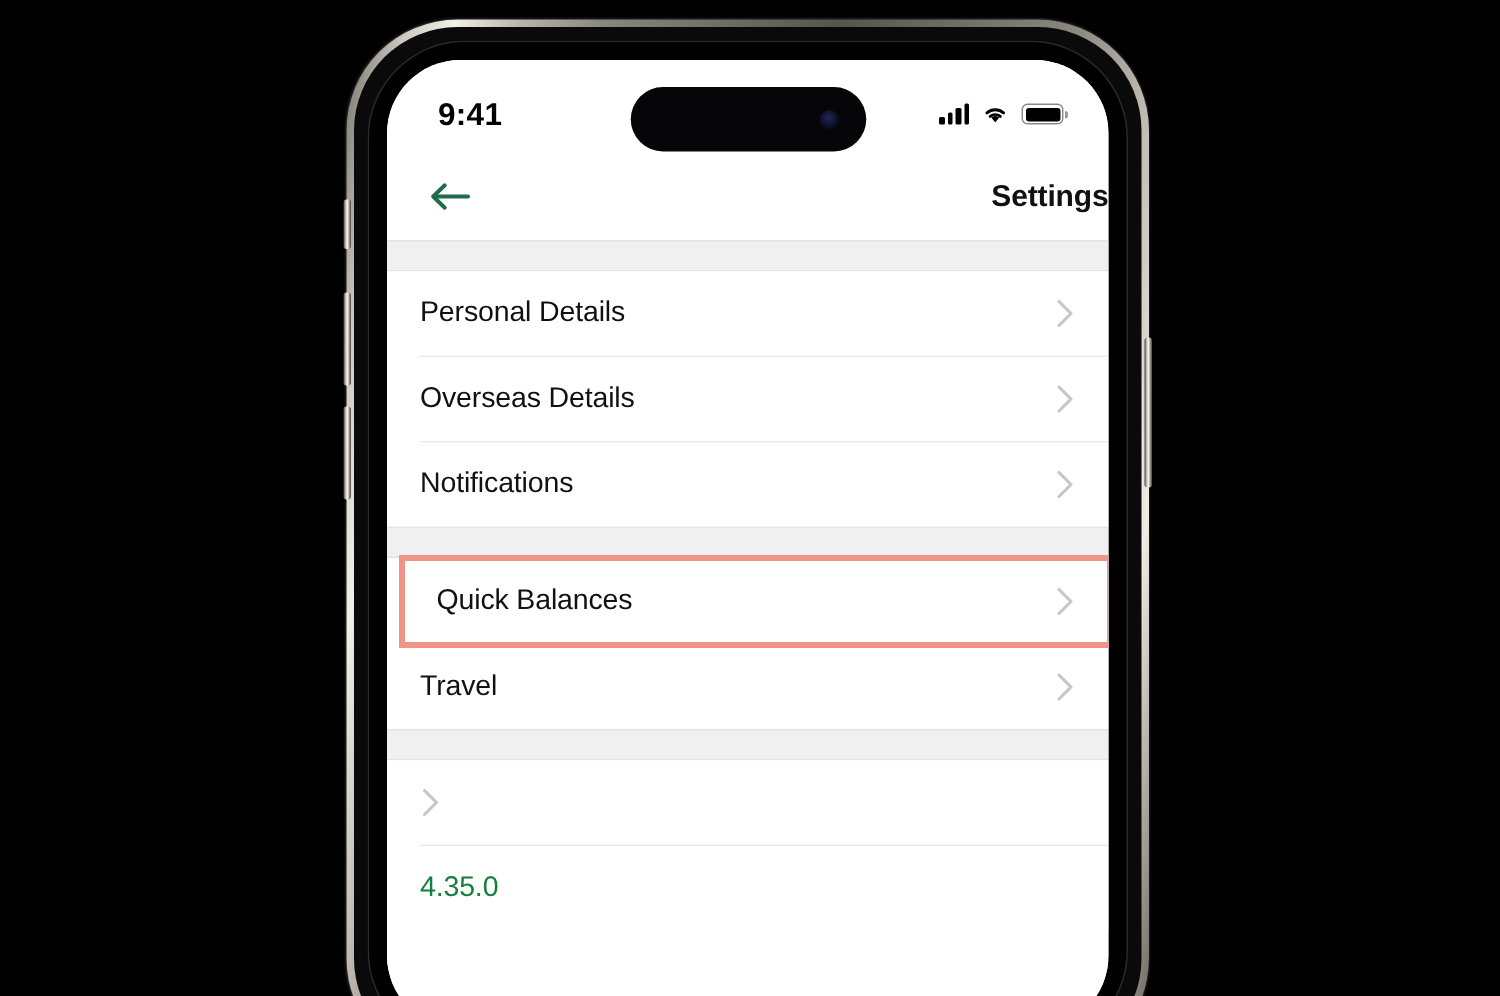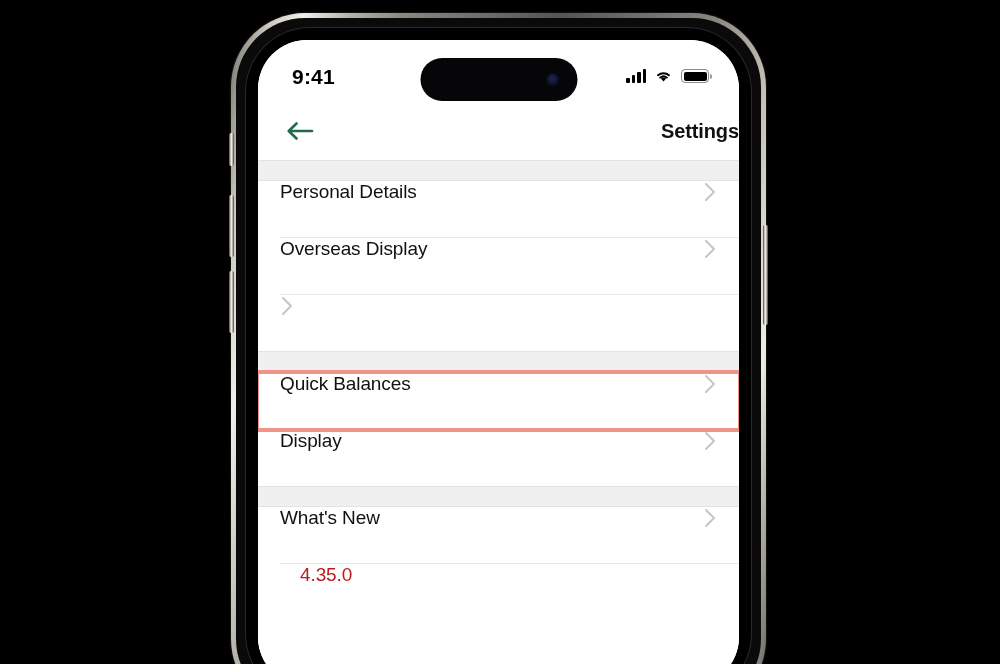--- a/index.html
+++ b/index.html
@@ -223,36 +223,36 @@
     background: #f0f0f0;
     border-top: 1px solid #e3e3e3;
     border-bottom: 1px solid #e3e3e3;
   }
   .group { background: #ffffff; }
 
   .row {
     position: relative;
     height: 56px;
     display: flex;
+    align-items: center;
     padding: 0 22px 0 22px;
     background: #ffffff;
     cursor: pointer;
   }
   .row-label {
     font-size: 19px;
     color: #111111;
     letter-spacing: -0.1px;
     flex: 1;
   }
   .row-value {
     font-size: 19px;
-    color: #b91c1c;
+    color: #15803d;
     letter-spacing: -0.1px;
     padding-right: 2px;
-    margin-left: 20px;
   }
   .divider {
     height: 1px;
     background: #e8e8e8;
     margin-left: 22px;
   }
   .chev {
     width: 14px;
     height: 22px;
     flex: 0 0 auto;
@@ -322,53 +322,53 @@
           <div class="gap-band"></div>
           <div class="group">
             <div class="row">
               <span class="row-label">Personal Details</span>
               <svg class="chev" viewBox="0 0 14 22">
                 <path d="M3 3 L11 11 L3 19" stroke="#c6c6c8" stroke-width="2.1" fill="none" stroke-linecap="round" stroke-linejoin="round"></path>
               </svg>
             </div>
             <div class="divider"></div>
             <div class="row">
-              <span class="row-label">Overseas Display</span>
-              <svg class="chev" viewBox="0 0 14 22">
-                <path d="M3 3 L11 11 L3 19" stroke="#c6c6c8" stroke-width="2.1" fill="none" stroke-linecap="round" stroke-linejoin="round"></path>
-              </svg>
-            </div>
-            <div class="divider"></div>
-            <div class="row">
+              <span class="row-label">Overseas Details</span>
+              <svg class="chev" viewBox="0 0 14 22">
+                <path d="M3 3 L11 11 L3 19" stroke="#c6c6c8" stroke-width="2.1" fill="none" stroke-linecap="round" stroke-linejoin="round"></path>
+              </svg>
+            </div>
+            <div class="divider"></div>
+            <div class="row">
+              <span class="row-label">Notifications</span>
               <svg class="chev" viewBox="0 0 14 22">
                 <path d="M3 3 L11 11 L3 19" stroke="#c6c6c8" stroke-width="2.1" fill="none" stroke-linecap="round" stroke-linejoin="round"></path>
               </svg>
             </div>
           </div>
           <div class="gap-band"></div>
           <div class="group">
             <div class="divider"></div>
-            <div class="row row-highlighted" style="outline-color: rgb(240, 148, 136);">
+            <div class="row row-highlighted" style="outline-color: rgb(240, 148, 136); margin-left: 11px;">
               <span class="row-label">Quick Balances</span>
               <svg class="chev" viewBox="0 0 14 22">
                 <path d="M3 3 L11 11 L3 19" stroke="#c6c6c8" stroke-width="2.1" fill="none" stroke-linecap="round" stroke-linejoin="round"></path>
               </svg>
             </div>
             <div class="divider"></div>
             <div class="row">
-              <span class="row-label">Display</span>
+              <span class="row-label">Travel</span>
               <svg class="chev" viewBox="0 0 14 22">
                 <path d="M3 3 L11 11 L3 19" stroke="#c6c6c8" stroke-width="2.1" fill="none" stroke-linecap="round" stroke-linejoin="round"></path>
               </svg>
             </div>
           </div>
           <div class="gap-band"></div>
           <div class="group">
             <div class="row">
-              <span class="row-label">What's New</span>
               <svg class="chev" viewBox="0 0 14 22">
                 <path d="M3 3 L11 11 L3 19" stroke="#c6c6c8" stroke-width="2.1" fill="none" stroke-linecap="round" stroke-linejoin="round"></path>
               </svg>
             </div>
             <div class="divider"></div>
             <div class="row">
               <span class="row-value">4.35.0</span>
             </div>
           </div>
         </div>

